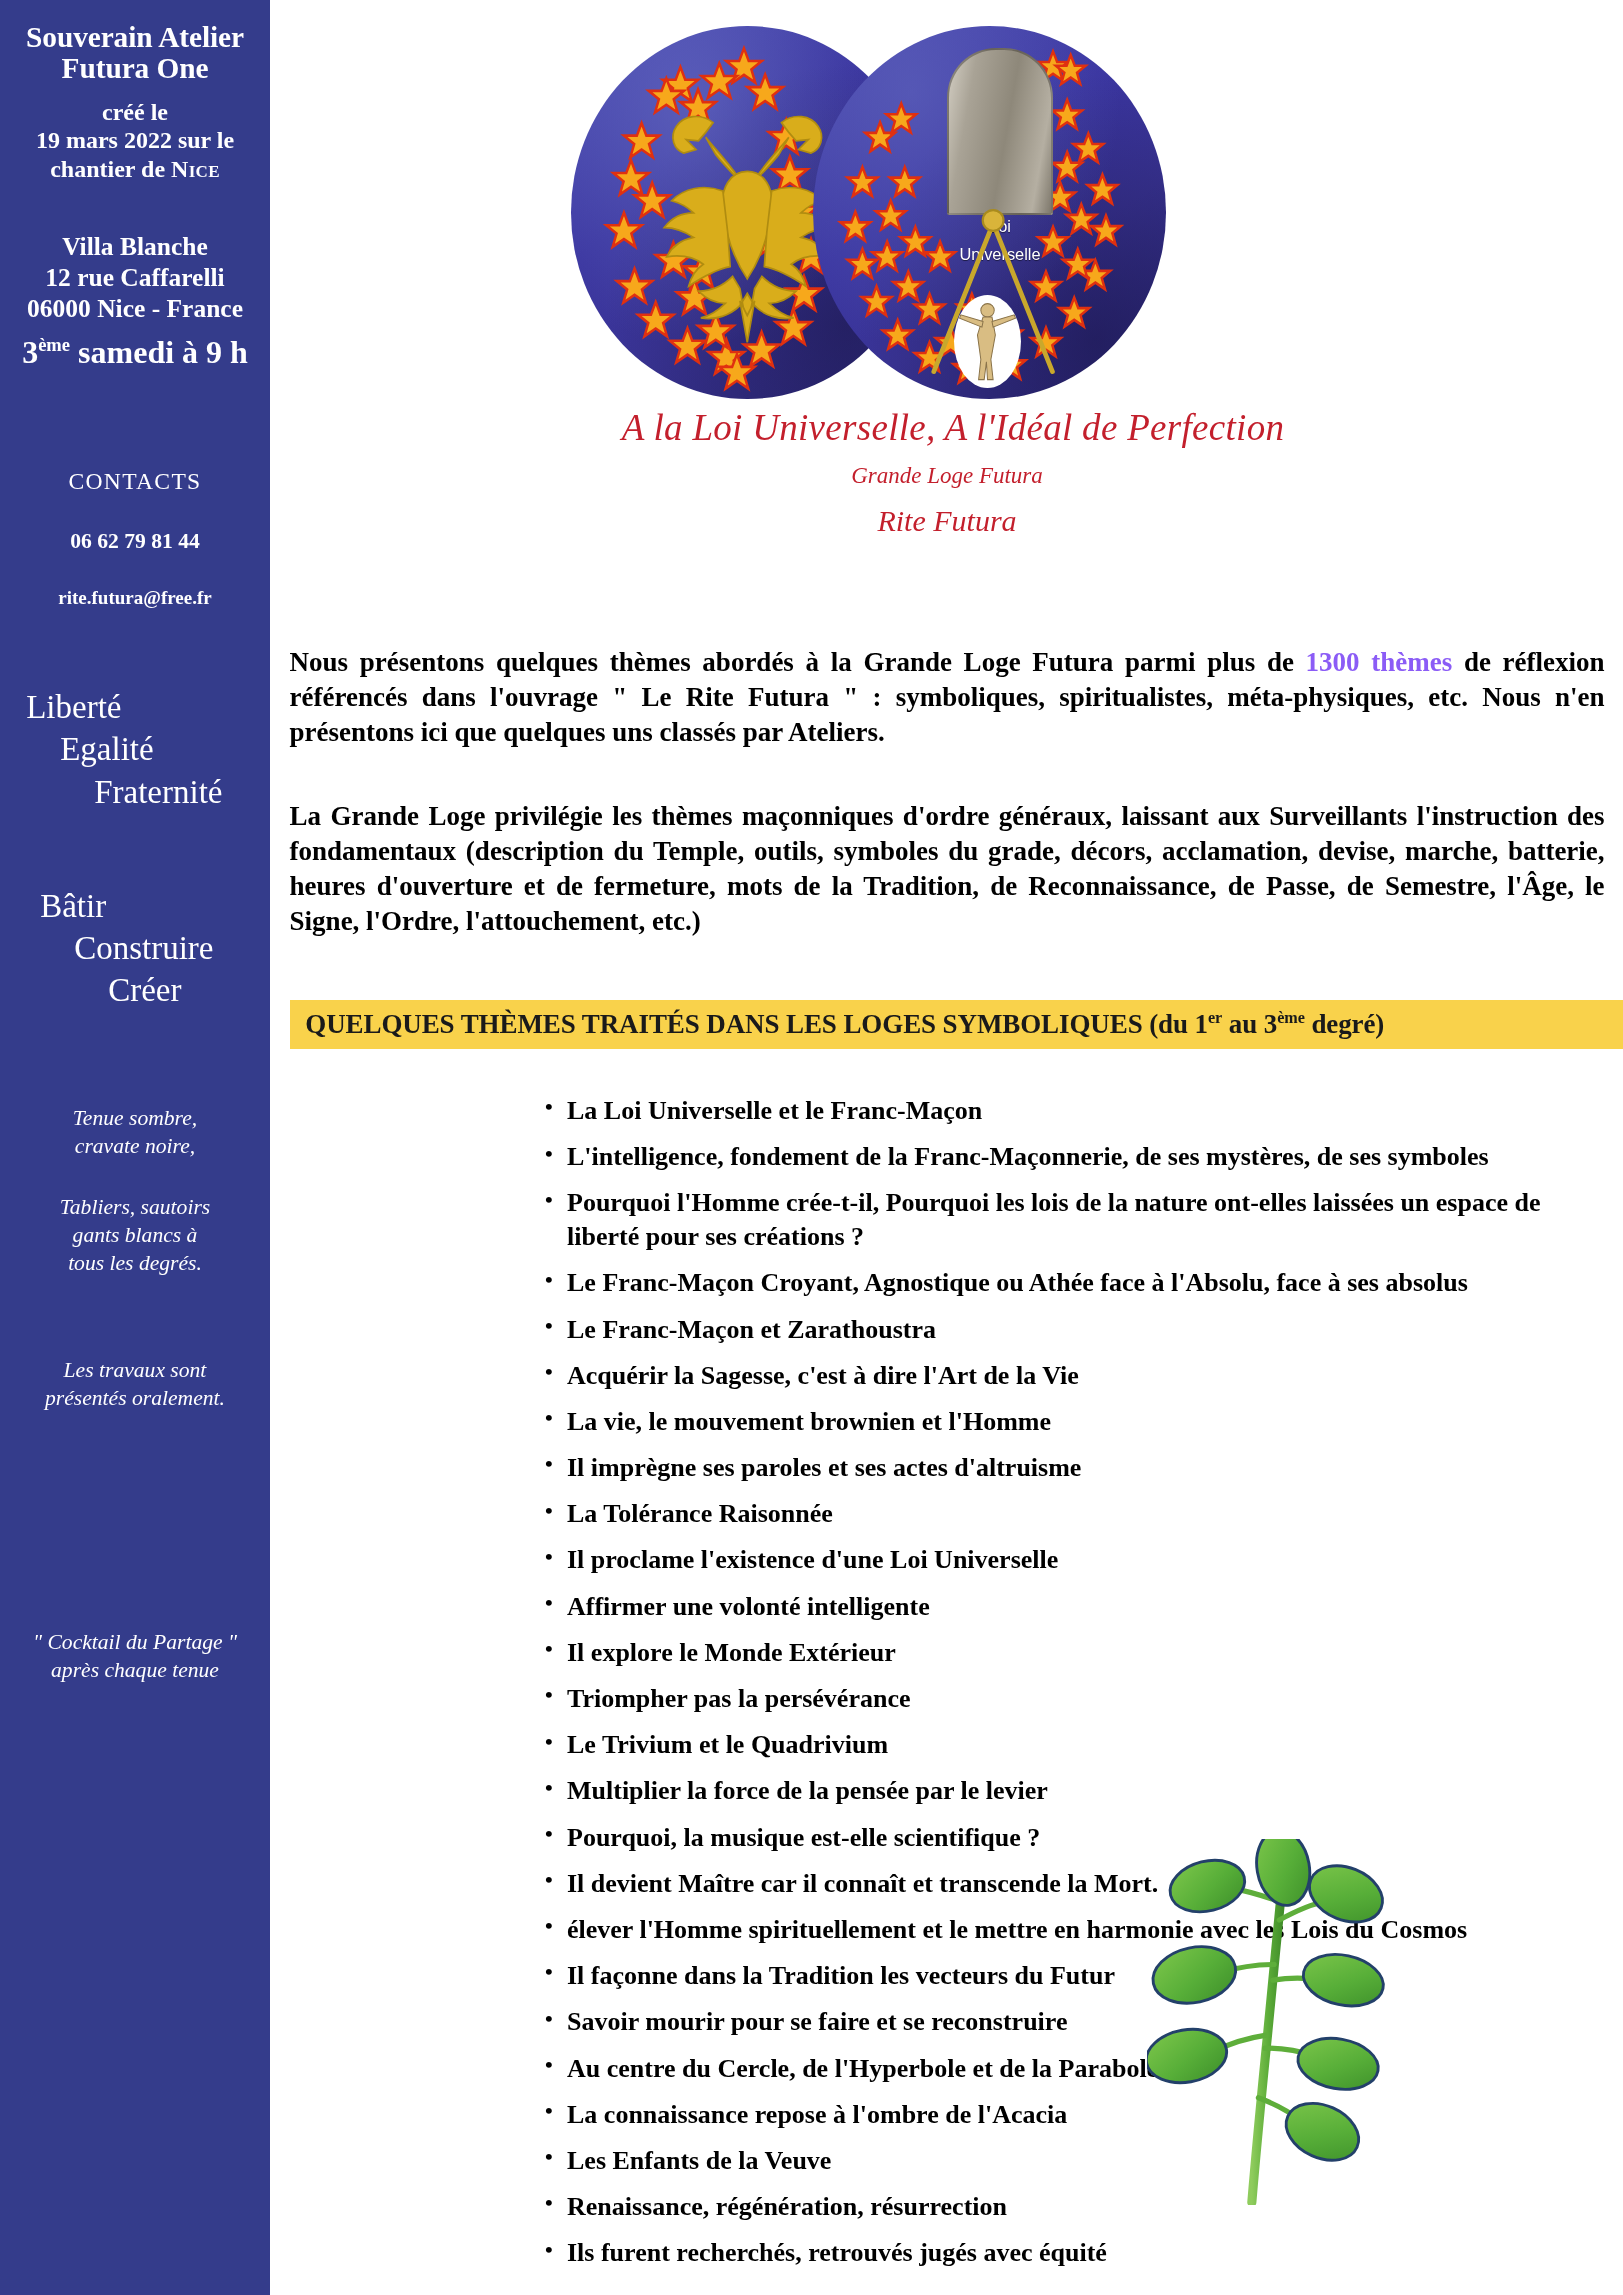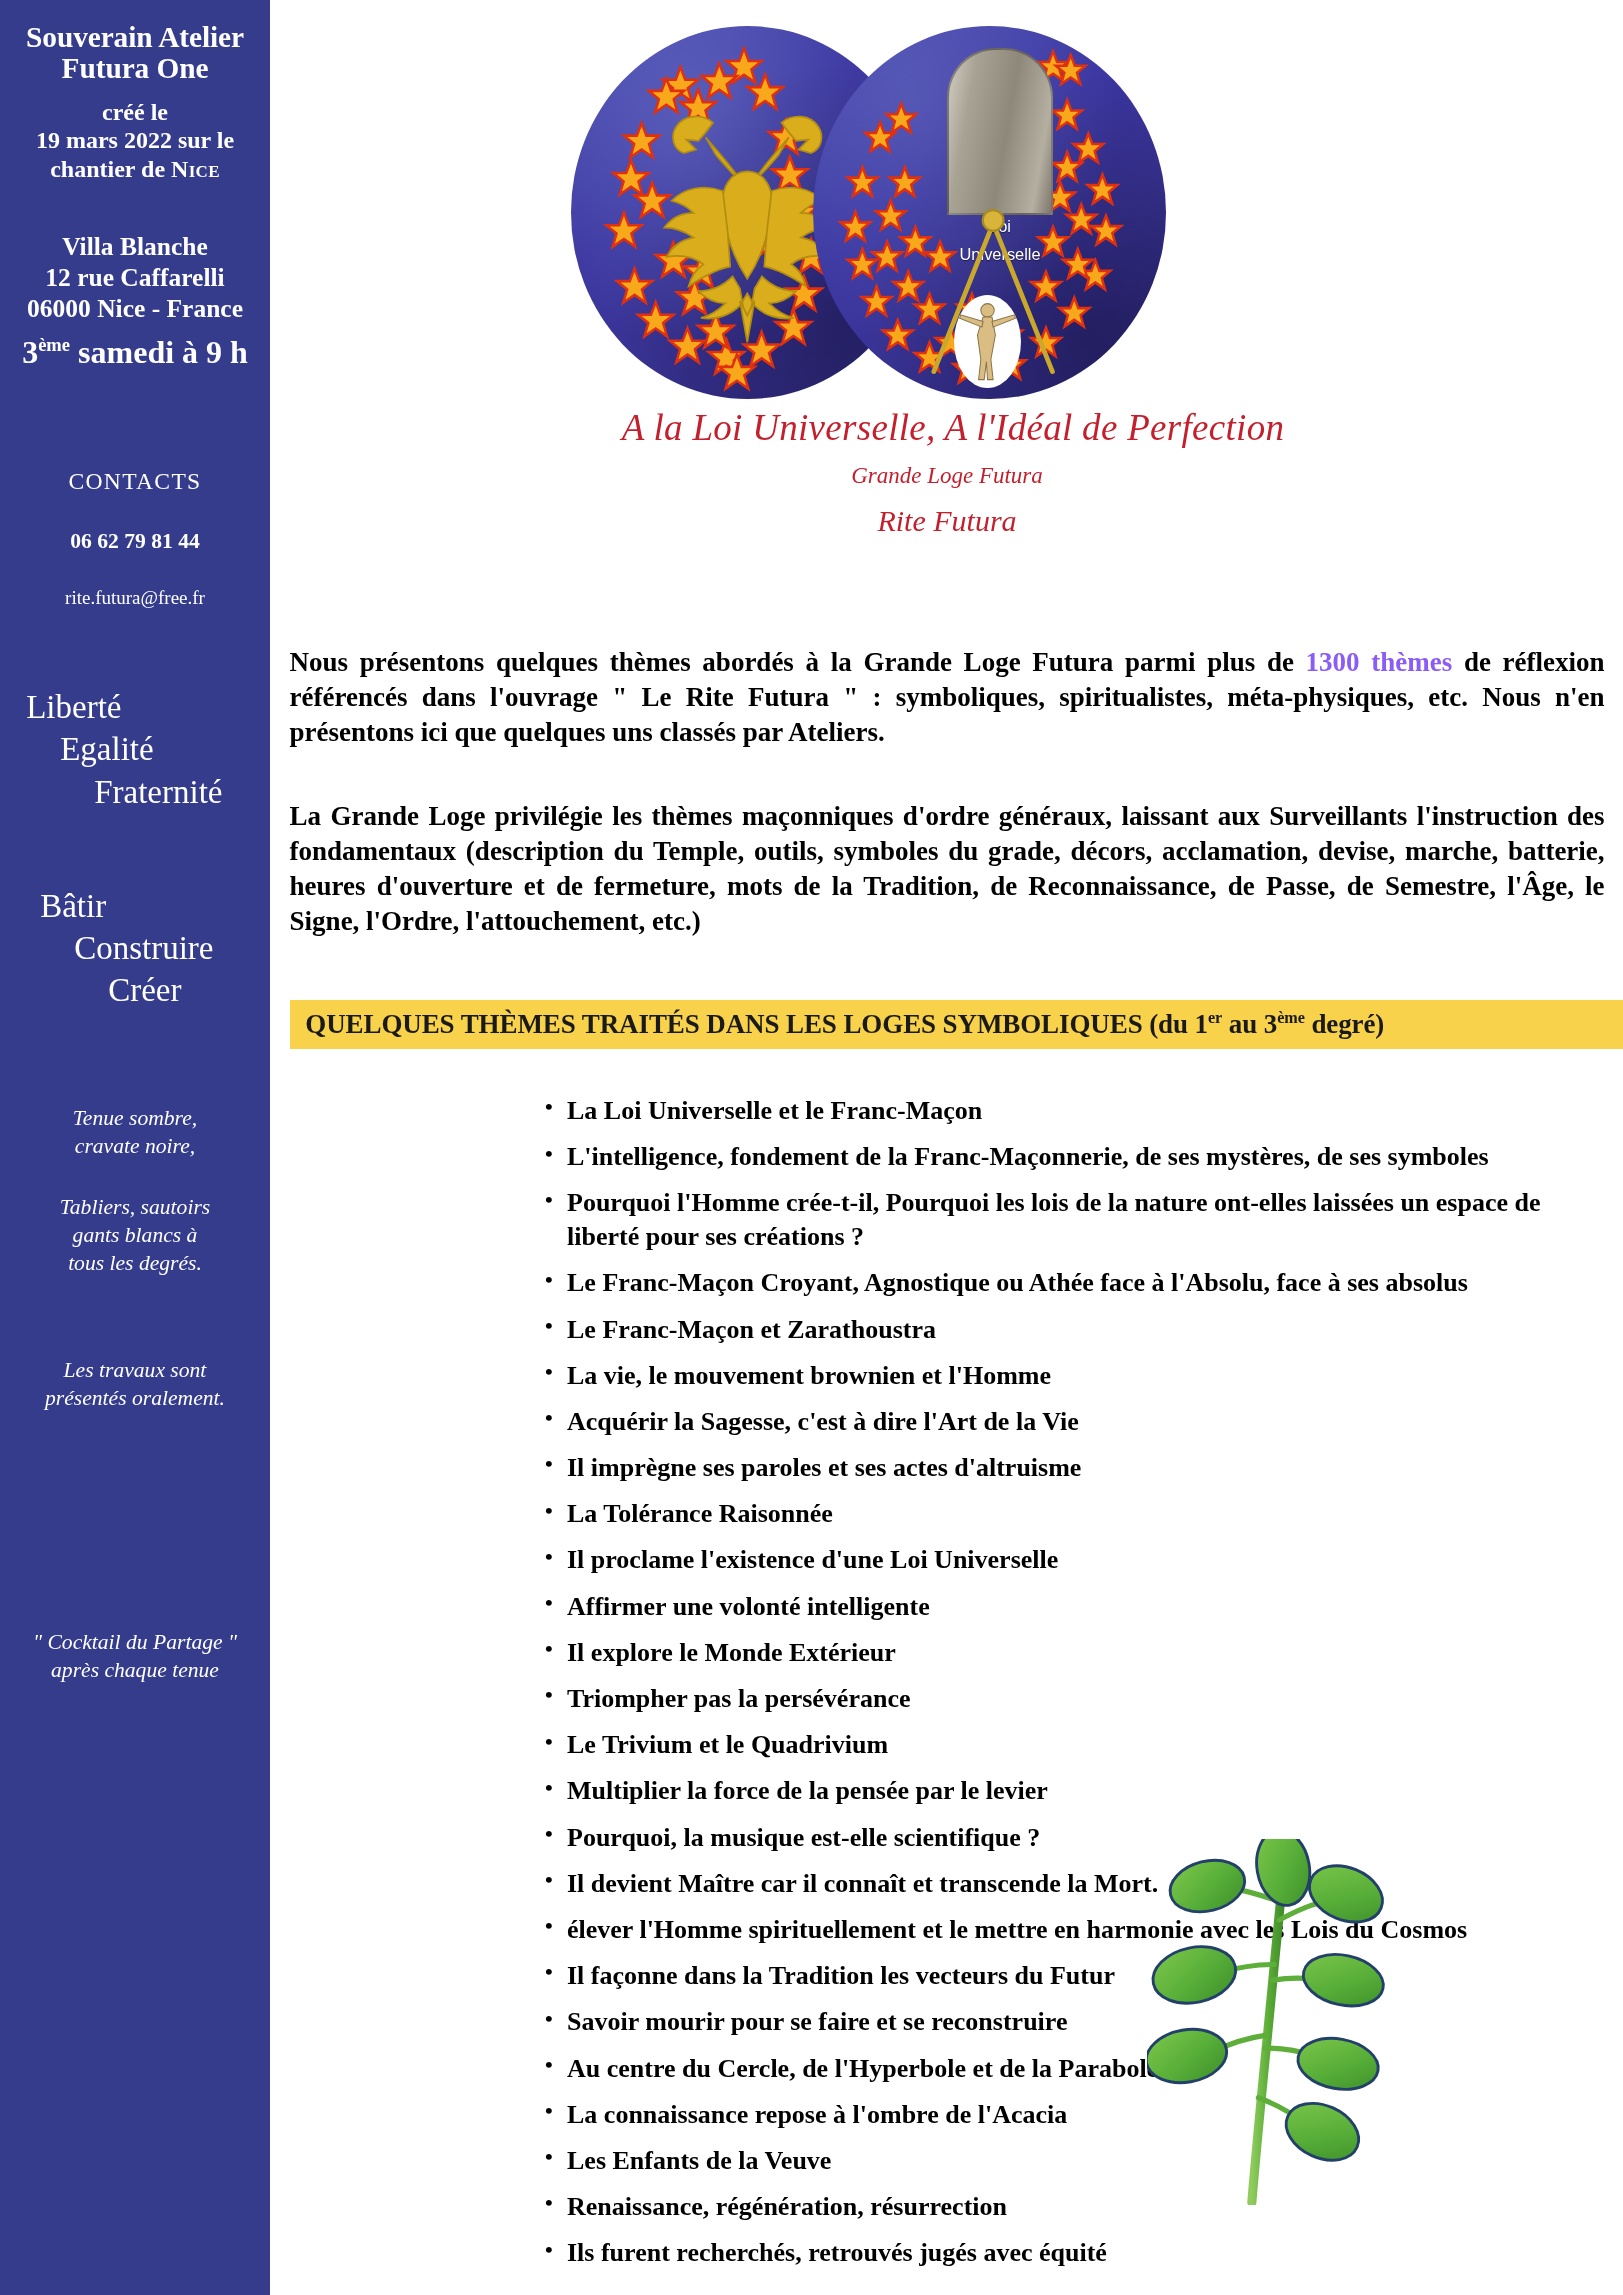--- a/index.html
+++ b/index.html
@@ -65,21 +65,21 @@
     font-size: 23.6px;
     letter-spacing: 1.3px;
     margin-top: 97px;
   }
   .sb-phone {
     font-weight: bold;
     font-size: 21.6px;
     margin-top: 34px;
   }
   .sb-email {
-    font-weight: normal;
+    font-weight: bold;
     font-size: 19px;
     margin-top: 33px;
   }
 
   .sb-motto {
     margin-top: 77px;
     font-size: 33px;
     line-height: 1.28;
     text-align: left;
     padding-left: 17px;
@@ -488,22 +488,22 @@
     <p class="para para-2">La Grande Loge  privilégie les thèmes maçonniques d'ordre généraux, laissant aux  Surveillants l'instruction des fondamentaux (description du Temple, outils, symboles du grade, décors, acclamation, devise,  marche, batterie, heures d'ouverture et de fermeture, mots de la Tradition, de Reconnaissance, de Passe, de Semestre, l'Âge, le Signe, l'Ordre, l'attouchement,  etc.)</p>
 
     <div class="yellow-bar"><span>QUELQUES THÈMES TRAITÉS DANS LES LOGES SYMBOLIQUES (du 1</span><sup>er</sup><span> au 3</span><sup>ème</sup><span> degré)</span></div>
 
     <ul class="themes" id="themes-list">
         <li>La Loi Universelle et le Franc-Maçon</li>
         <li>L'intelligence, fondement de la Franc-Maçonnerie, de ses mystères, de ses symboles</li>
         <li>Pourquoi l'Homme crée-t-il, Pourquoi les lois de la nature ont-elles laissées un espace de liberté pour ses créations ?</li>
         <li>Le Franc-Maçon  Croyant, Agnostique ou Athée face à l'Absolu, face à ses absolus</li>
         <li>Le Franc-Maçon et Zarathoustra</li>
+        <li>Acquérir la Sagesse, c'est à dire l'Art de la Vie</li>
         <li>La vie, le mouvement brownien et l'Homme</li>
-        <li>Acquérir la Sagesse, c'est à dire l'Art de la Vie</li>
         <li>Il imprègne ses paroles et ses actes d'altruisme</li>
         <li>La Tolérance Raisonnée</li>
         <li>Il proclame l'existence d'une Loi Universelle</li>
         <li>Affirmer une volonté intelligente</li>
         <li>Il explore le Monde Extérieur</li>
         <li>Triompher pas la persévérance</li>
         <li>Le Trivium et le Quadrivium</li>
         <li>Multiplier la force de la pensée par le levier</li>
         <li>Pourquoi, la musique est-elle scientifique ?</li>
         <li>Il devient Maître car il connaît et transcende la Mort.</li>

